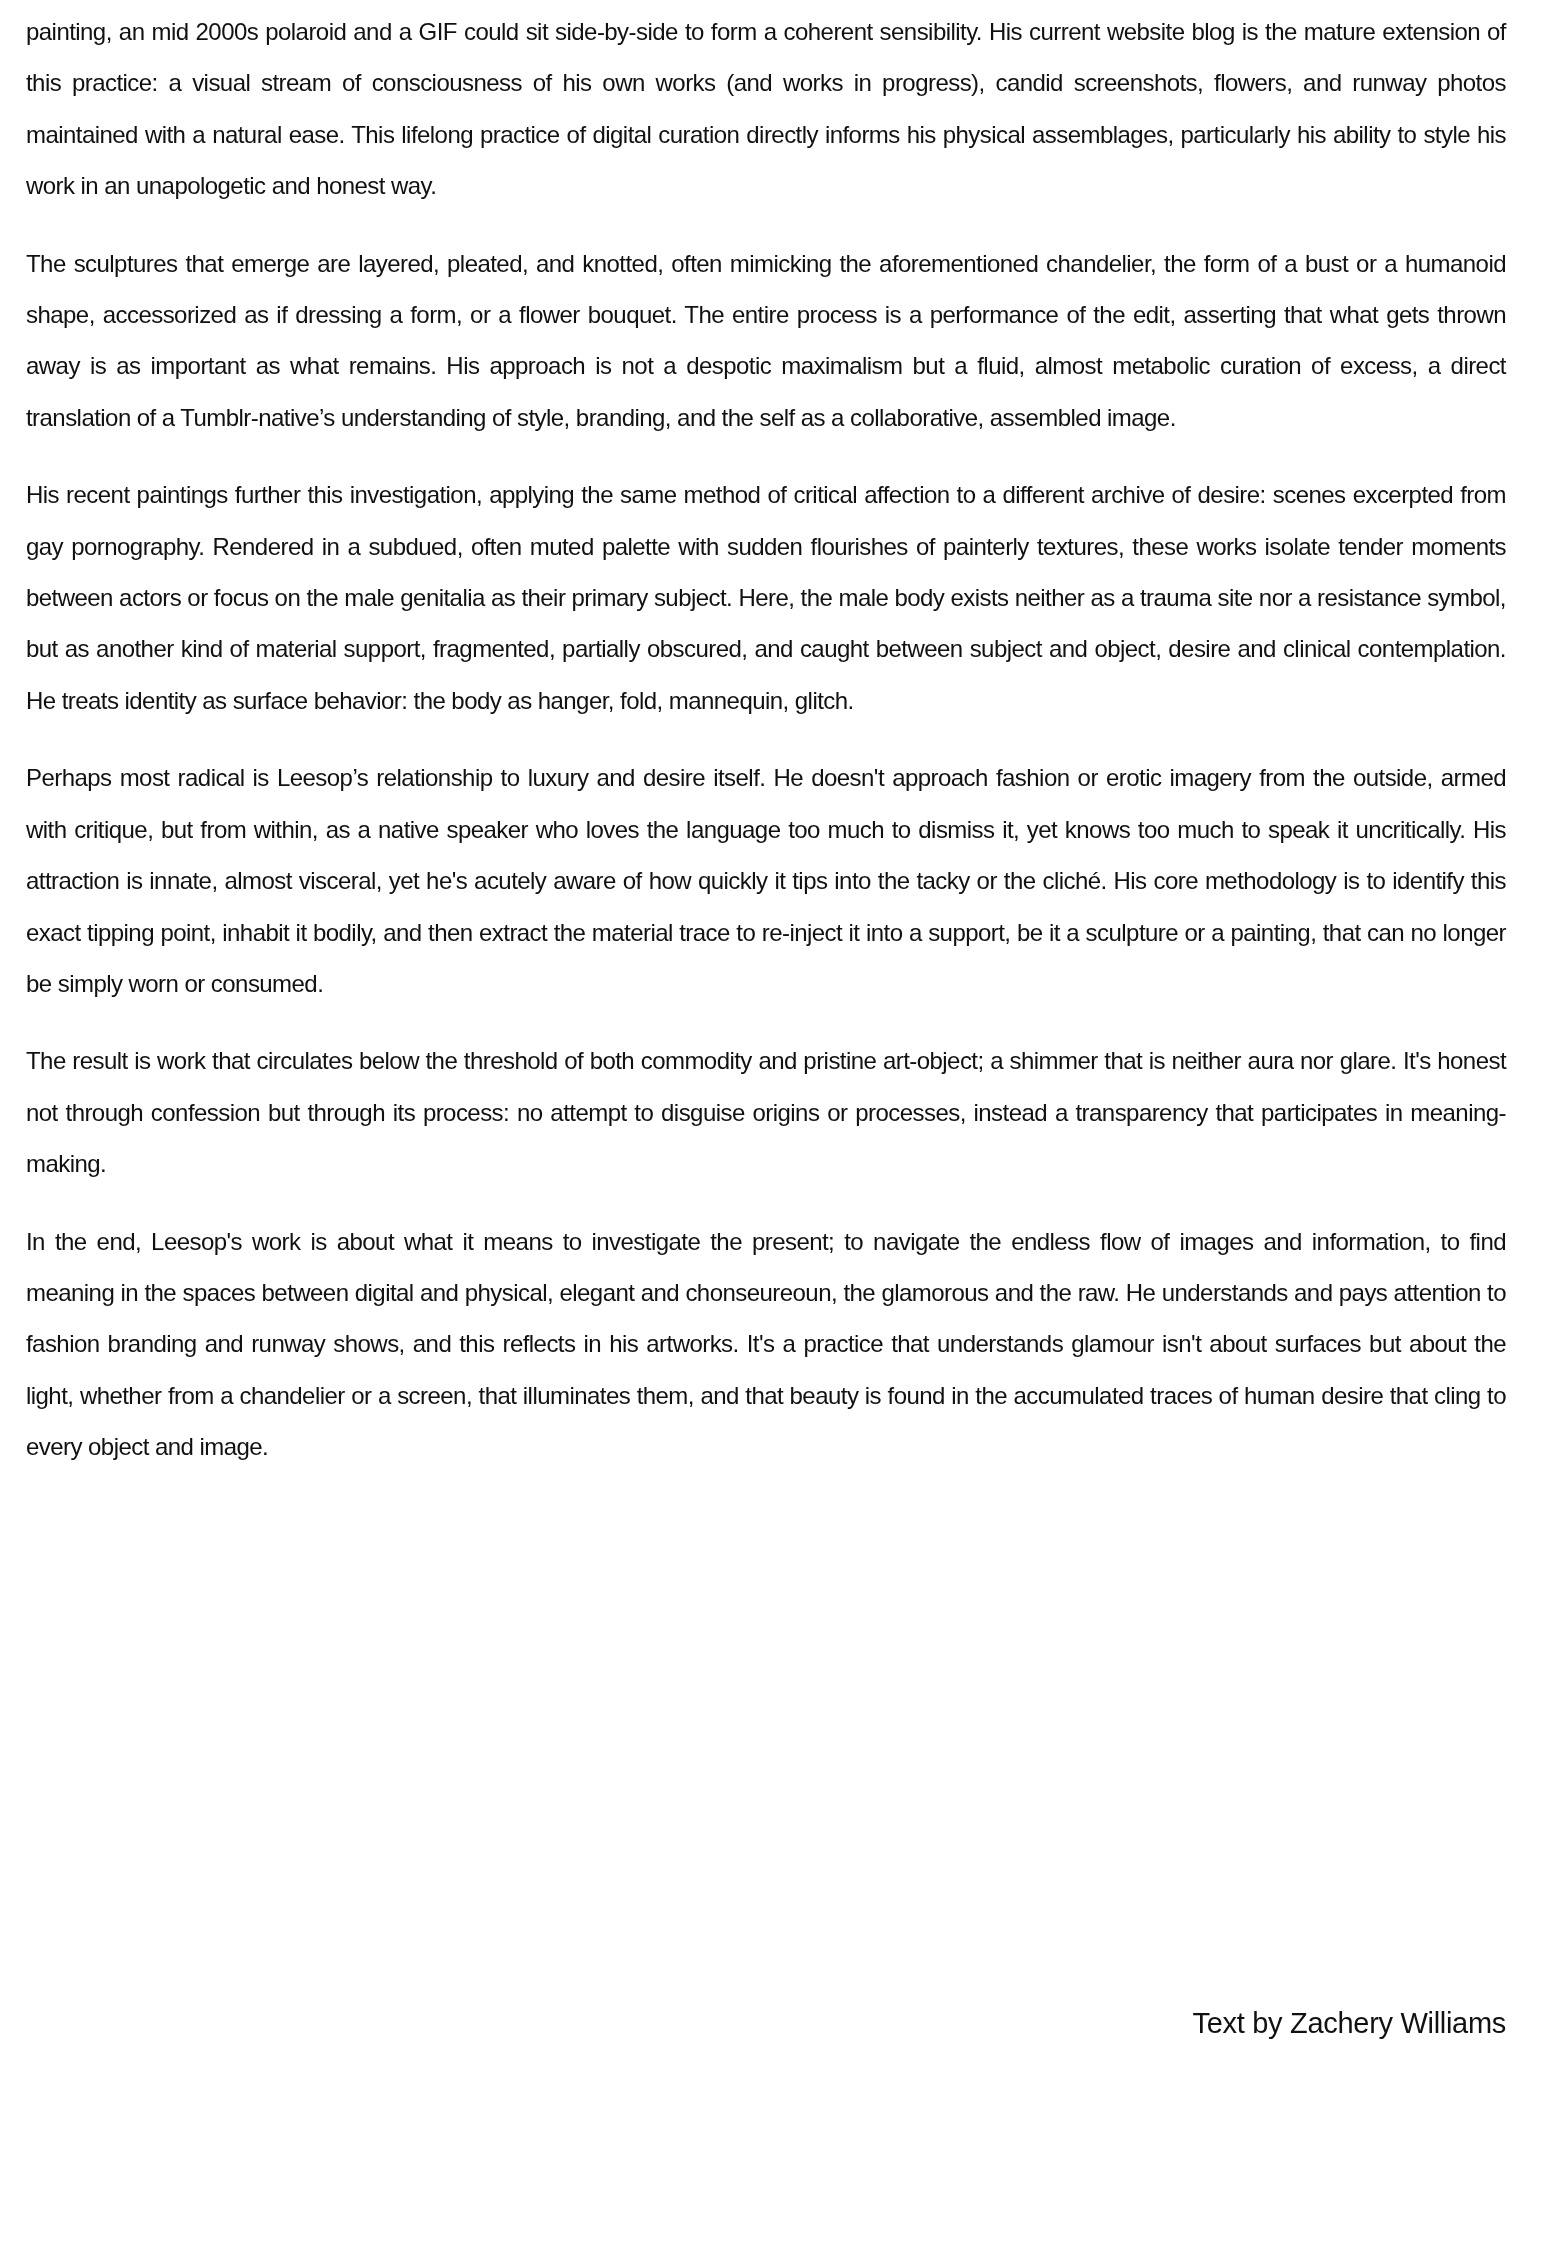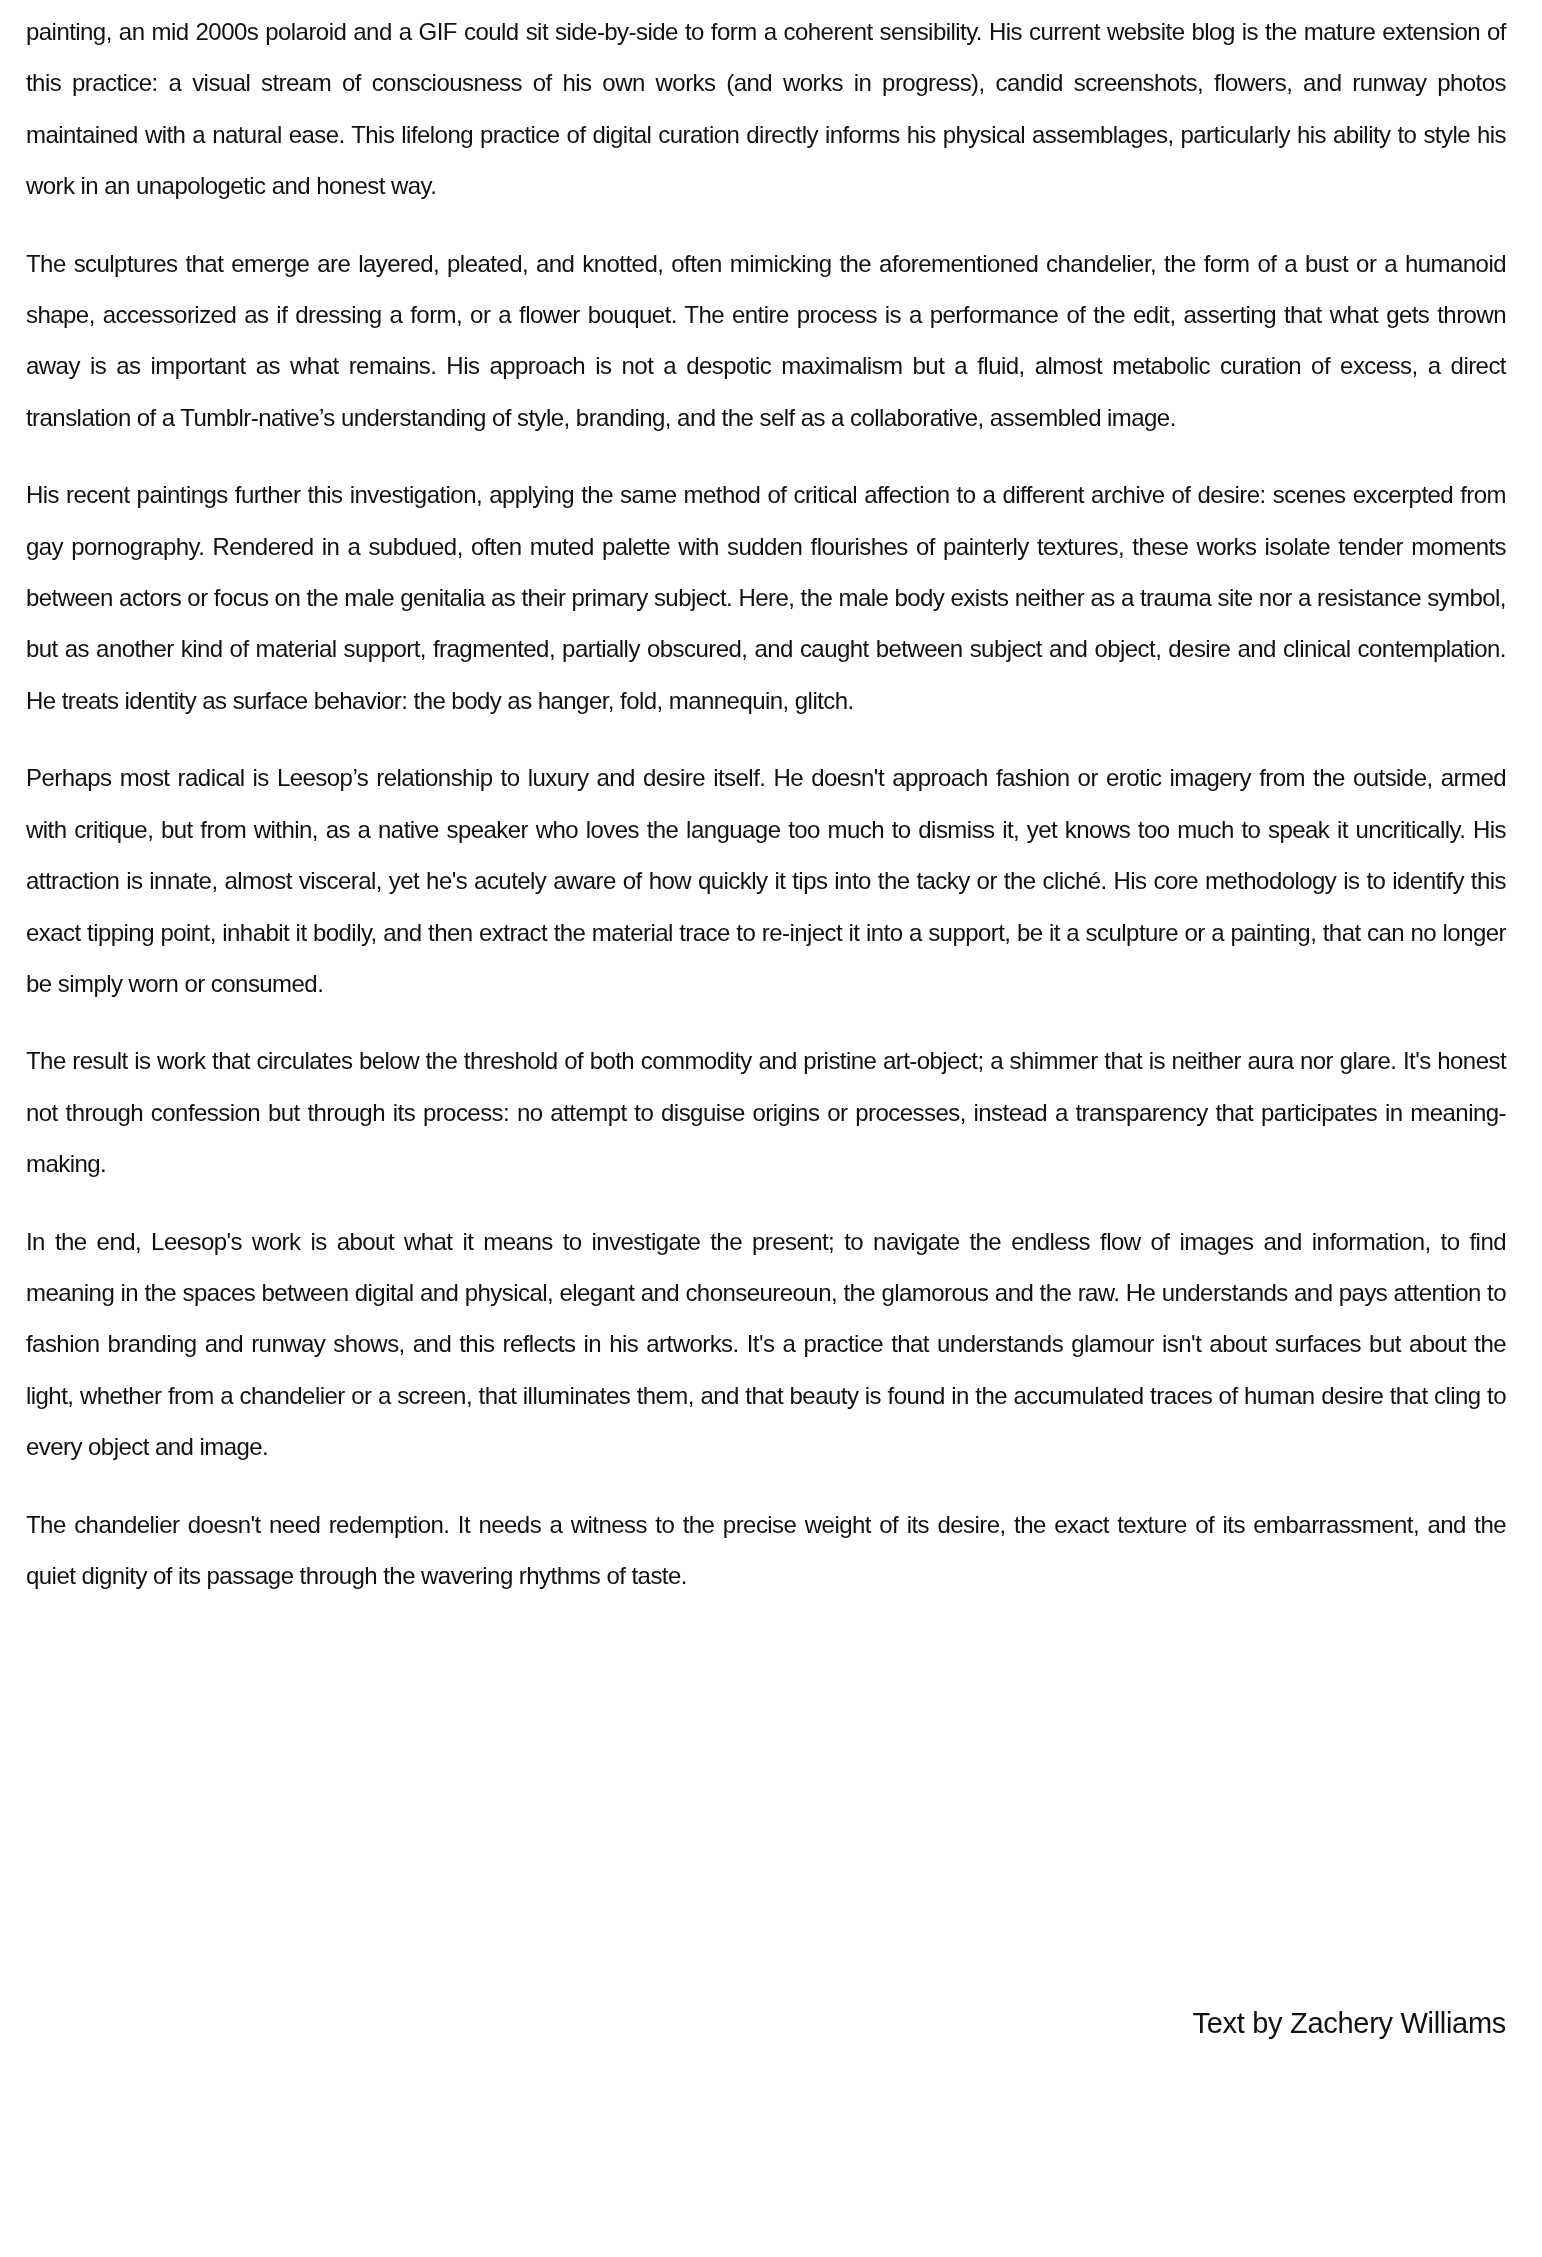--- a/index.html
+++ b/index.html
@@ -45,16 +45,15 @@
 </head>
 <body>
 
 <main class="article">
   <p class="para last-line-left">painting, an mid 2000s polaroid and a GIF could sit side-by-side to form a coherent sensibility. His current website blog is the mature extension of this practice: a visual stream of consciousness of his own works (and works in progress), candid screenshots, flowers, and runway photos maintained with a natural ease. This lifelong practice of digital curation directly informs his physical assemblages, particularly his ability to style his work in an unapologetic and honest way.</p>
   <p class="para last-line-left">The sculptures that emerge are layered, pleated, and knotted, often mimicking the aforementioned chandelier, the form of a bust or a humanoid shape, accessorized as if dressing a form, or a flower bouquet. The entire process is a performance of the edit, asserting that what gets thrown away is as important as what remains. His approach is not a despotic maximalism but a fluid, almost metabolic curation of excess, a direct translation of a Tumblr-native’s understanding of style, branding, and the self as a collaborative, assembled image.</p>
   <p class="para last-line-left">His recent paintings further this investigation, applying the same method of critical affection to a different archive of desire: scenes excerpted from gay pornography. Rendered in a subdued, often muted palette with sudden flourishes of painterly textures, these works isolate tender moments between actors or focus on the male genitalia as their primary subject. Here, the male body exists neither as a trauma site nor a resistance symbol, but as another kind of material support, fragmented, partially obscured, and caught between subject and object, desire and clinical contemplation. He treats identity as surface behavior: the body as hanger, fold, mannequin, glitch.</p>
   <p class="para last-line-left">Perhaps most radical is Leesop’s relationship to luxury and desire itself. He doesn't approach fashion or erotic imagery from the outside, armed with critique, but from within, as a native speaker who loves the language too much to dismiss it, yet knows too much to speak it uncritically. His attraction is innate, almost visceral, yet he's acutely aware of how quickly it tips into the tacky or the cliché. His core methodology is to identify this exact tipping point, inhabit it bodily, and then extract the material trace to re-inject it into a support, be it a sculpture or a painting, that can no longer be simply worn or consumed.</p>
   <p class="para last-line-left">The result is work that circulates below the threshold of both commodity and pristine art-object; a shimmer that is neither aura nor glare. It's honest not through confession but through its process: no attempt to disguise origins or processes, instead a transparency that participates in meaning-making.</p>
   <p class="para last-line-left">In the end, Leesop's work is about what it means to investigate the present; to navigate the endless flow of images and information, to find meaning in the spaces between digital and physical, elegant and chonseureoun, the glamorous and the raw. He understands and pays attention to fashion branding and runway shows, and this reflects in his artworks. It's a practice that understands glamour isn't about surfaces but about the light, whether from a chandelier or a screen, that illuminates them, and that beauty is found in the accumulated traces of human desire that cling to every object and image.</p>
-  <p class="para last-line-left">The chandelier doesn't need redemption. It needs a witness to the precise weight of its desire, the exact texture of its embarrassment, and the quiet dignity of its passage through the wavering rhythms of taste.</p>
 </main>
 
 <div class="credit">Text by Zachery Williams</div>
 
 </body></html>

